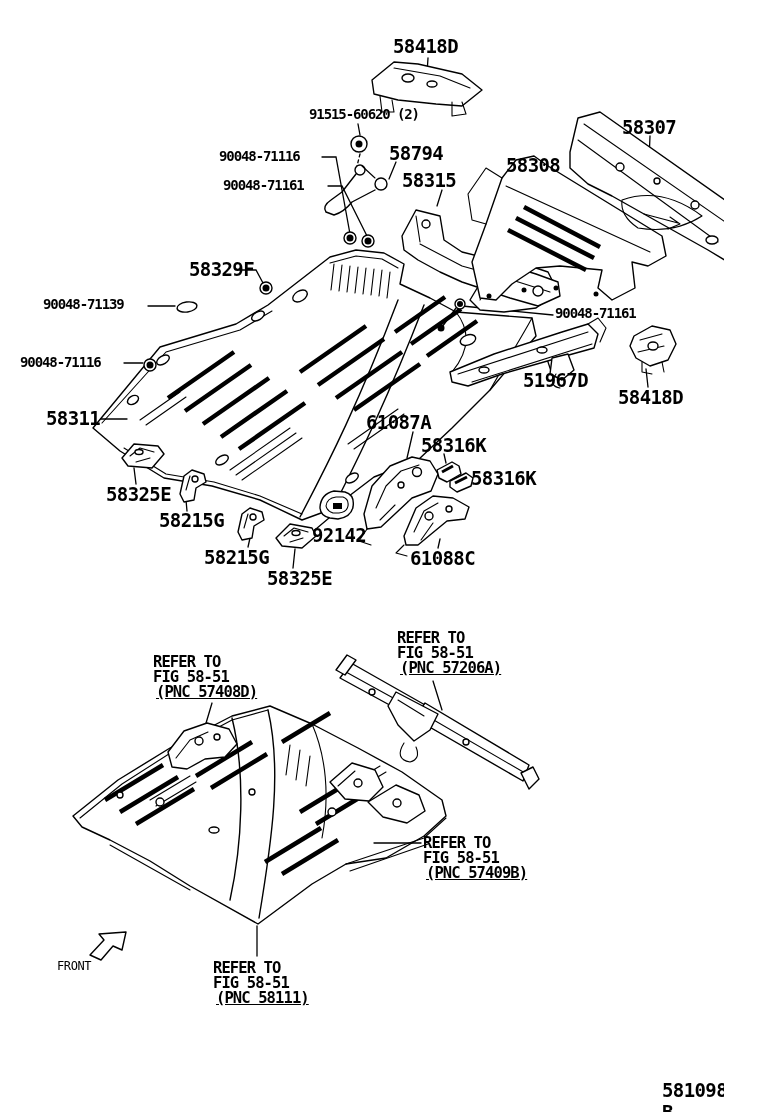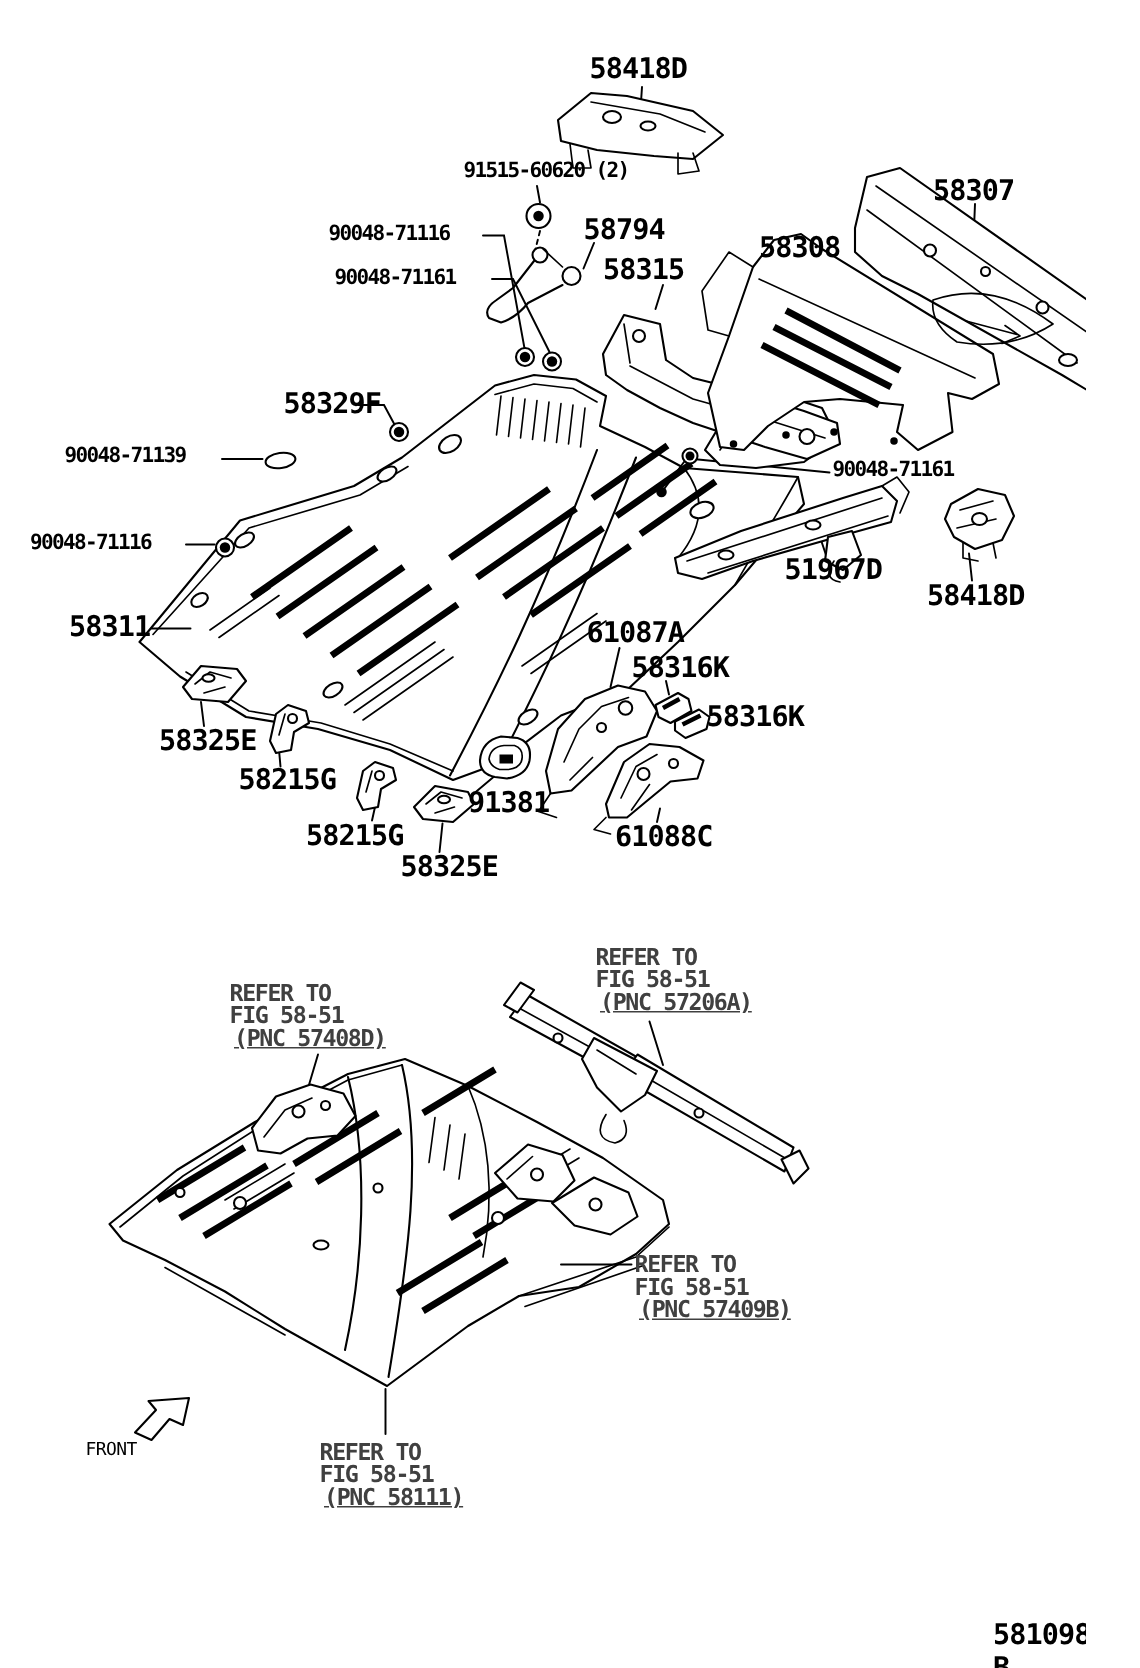--- a/index.html
+++ b/index.html
@@ -3,21 +3,21 @@
 <meta charset="utf-8">
 <style>
   html,body{margin:0;padding:0;background:#fff;}
   .stage{position:relative;width:724px;height:1112px;background:#ffffff;overflow:hidden;
          font-family:"DejaVu Sans Mono","Liberation Mono",monospace;color:#000;}
   .art{position:absolute;left:0;top:0;width:760px;height:1112px;}
   .callout{position:absolute;font-weight:bold;font-size:19px;line-height:19px;
            letter-spacing:-0.6px;white-space:nowrap;color:#000;}
   .callout.sm{font-size:14px;line-height:17px;letter-spacing:-1.1px;}
   .refer{position:absolute;font-weight:bold;font-size:15.5px;line-height:15px;
-         letter-spacing:-0.9px;white-space:nowrap;color:#404040;}
+         letter-spacing:-0.9px;white-space:nowrap;color:#000000;}
   .refer .indent{margin-left:3px;text-decoration:underline;}
   .front-label{position:absolute;font-weight:normal;font-size:12px;letter-spacing:-0.4px;text-align:right;}
   .code{position:absolute;font-weight:bold;font-size:19px;letter-spacing:-0.6px;}
   
   .ln{fill:none;stroke:#000;stroke-width:1.4;stroke-linejoin:round;stroke-linecap:round;}
   .lt{fill:none;stroke:#000;stroke-width:1.1;stroke-linejoin:round;stroke-linecap:round;}
   .ld{fill:none;stroke:#000;stroke-width:1.3;stroke-linecap:round;}
   .wf{fill:#fff;stroke:#000;stroke-width:1.4;stroke-linejoin:round;}
   .dk{fill:none;stroke:#000;stroke-width:4.5;stroke-linecap:butt;}
   .dk3{fill:none;stroke:#000;stroke-width:3;stroke-linecap:butt;}
@@ -290,26 +290,26 @@
   <div class="callout" style="left:402px;top:171px">58315</div>
   <div class="callout" style="left:506px;top:156px">58308</div>
   <div class="callout" style="left:622px;top:118px">58307</div>
   <div class="callout" style="left:189px;top:260px">58329F</div>
   <div class="callout sm" style="left:43px;top:296px">90048-71139</div>
   <div class="callout sm" style="left:20px;top:354px">90048-71116</div>
   <div class="callout" style="left:46px;top:409px">58311</div>
   <div class="callout sm" style="left:555px;top:305px">90048-71161</div>
   <div class="callout" style="left:523px;top:371px">51967D</div>
   <div class="callout" style="left:618px;top:388px">58418D</div>
-  <div class="callout" style="left:391px;top:413px">61087A</div>
+  <div class="callout" style="left:366px;top:413px">61087A</div>
   <div class="callout" style="left:421px;top:436px">58316K</div>
   <div class="callout" style="left:471px;top:469px">58316K</div>
   <div class="callout" style="left:106px;top:485px">58325E</div>
   <div class="callout" style="left:159px;top:511px">58215G</div>
-  <div class="callout" style="left:312px;top:526px">91381</div>
+  <div class="callout" style="left:312px;top:526px">92142</div>
   <div class="callout" style="left:204px;top:548px">58215G</div>
   <div class="callout" style="left:410px;top:549px">61088C</div>
   <div class="callout" style="left:267px;top:569px">58325E</div>
 
   <div class="refer" style="left:153px;top:655px">
     <div>REFER TO</div>
     <div>FIG 58-51</div>
     <div class="indent">(PNC 57408D)</div>
   </div>
   <div class="refer" style="left:397px;top:631px">

